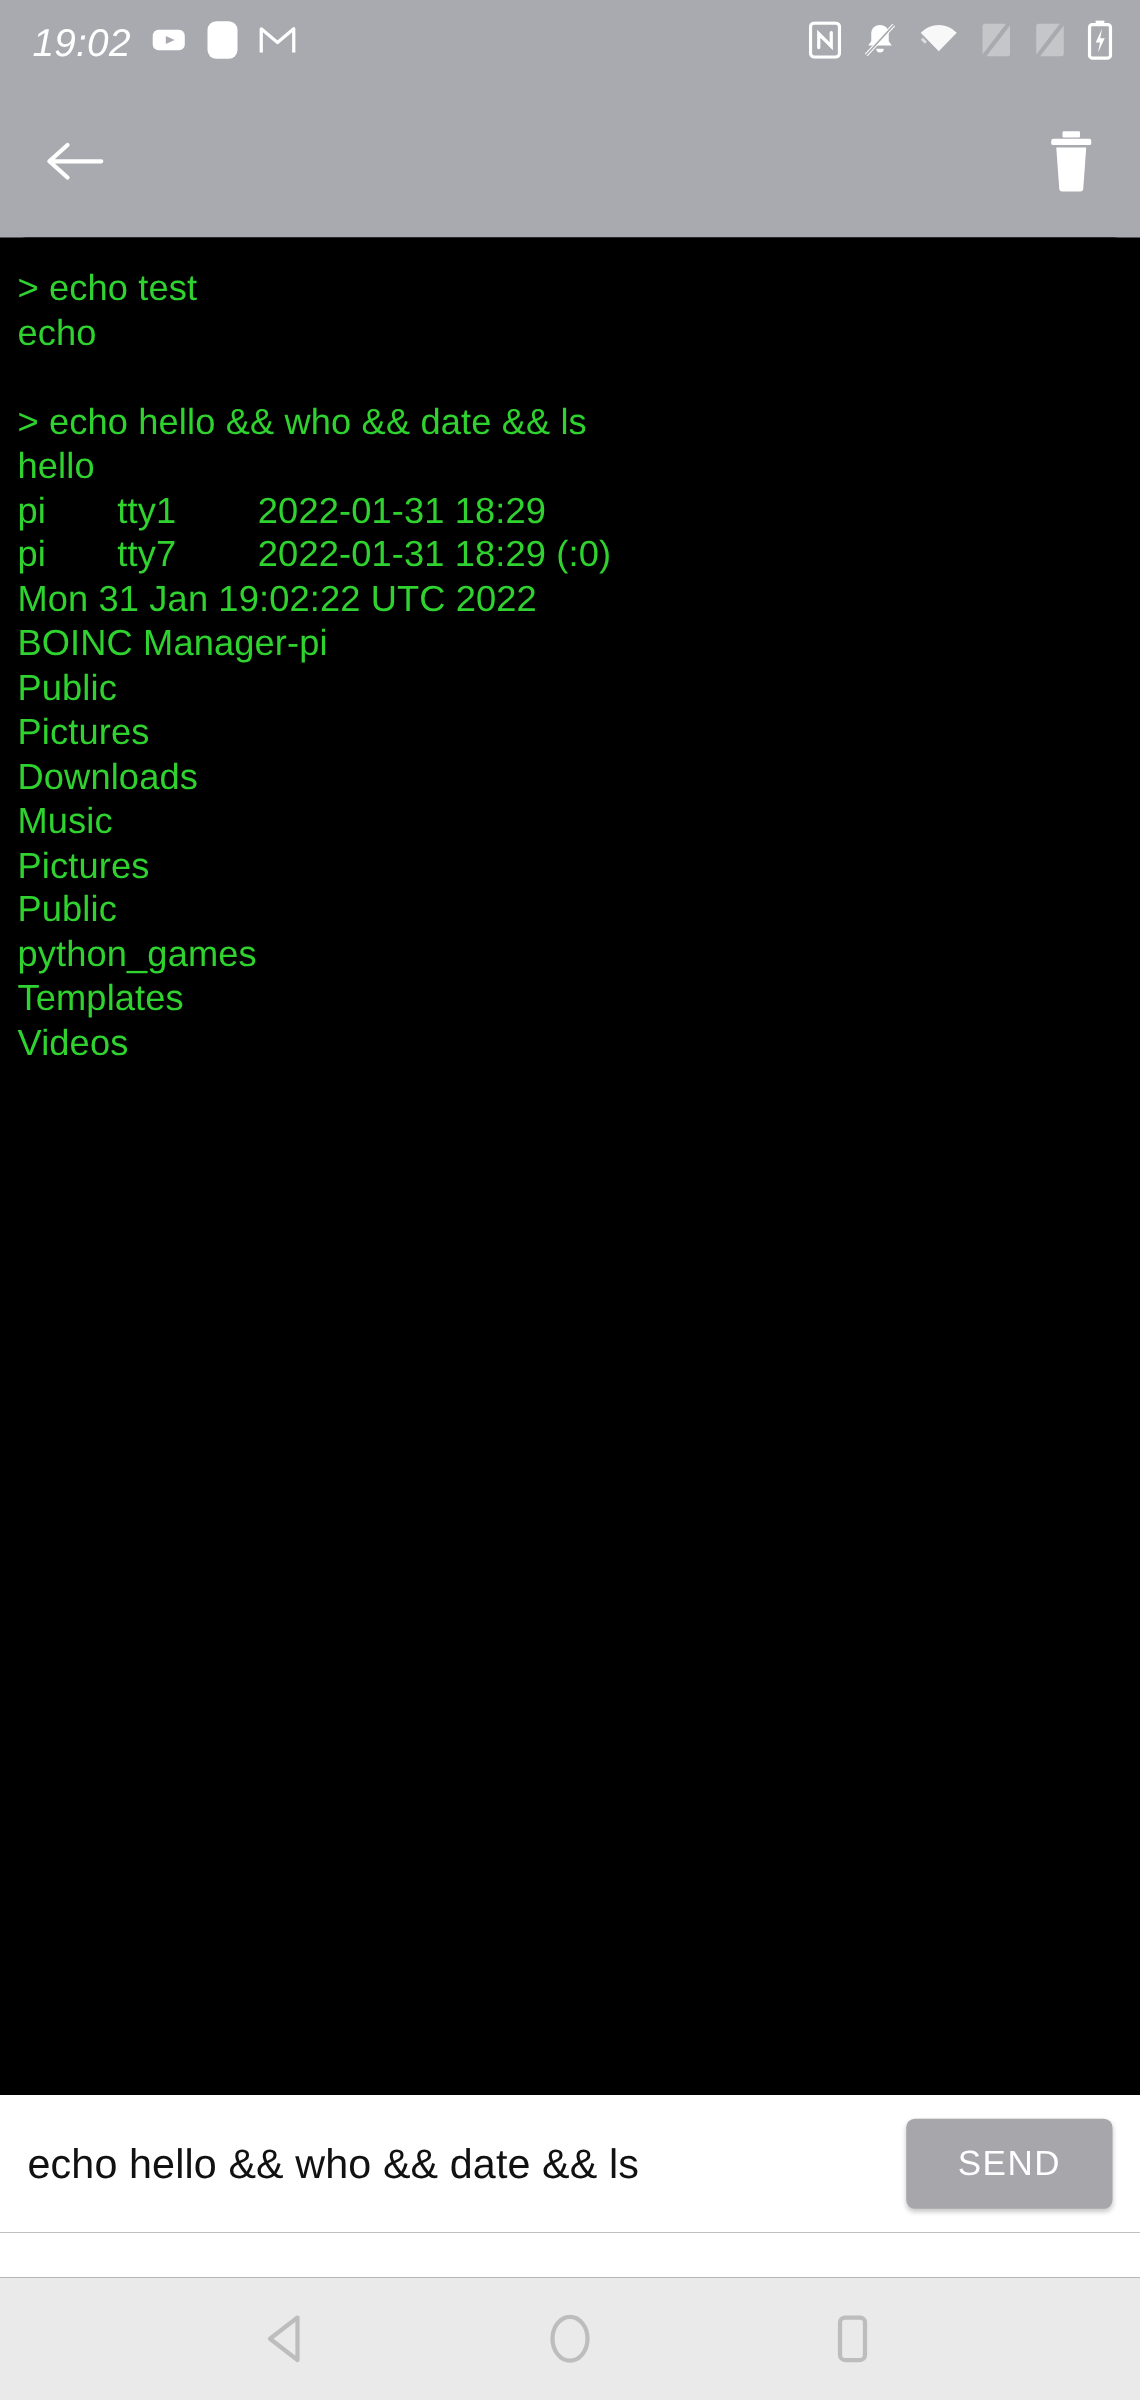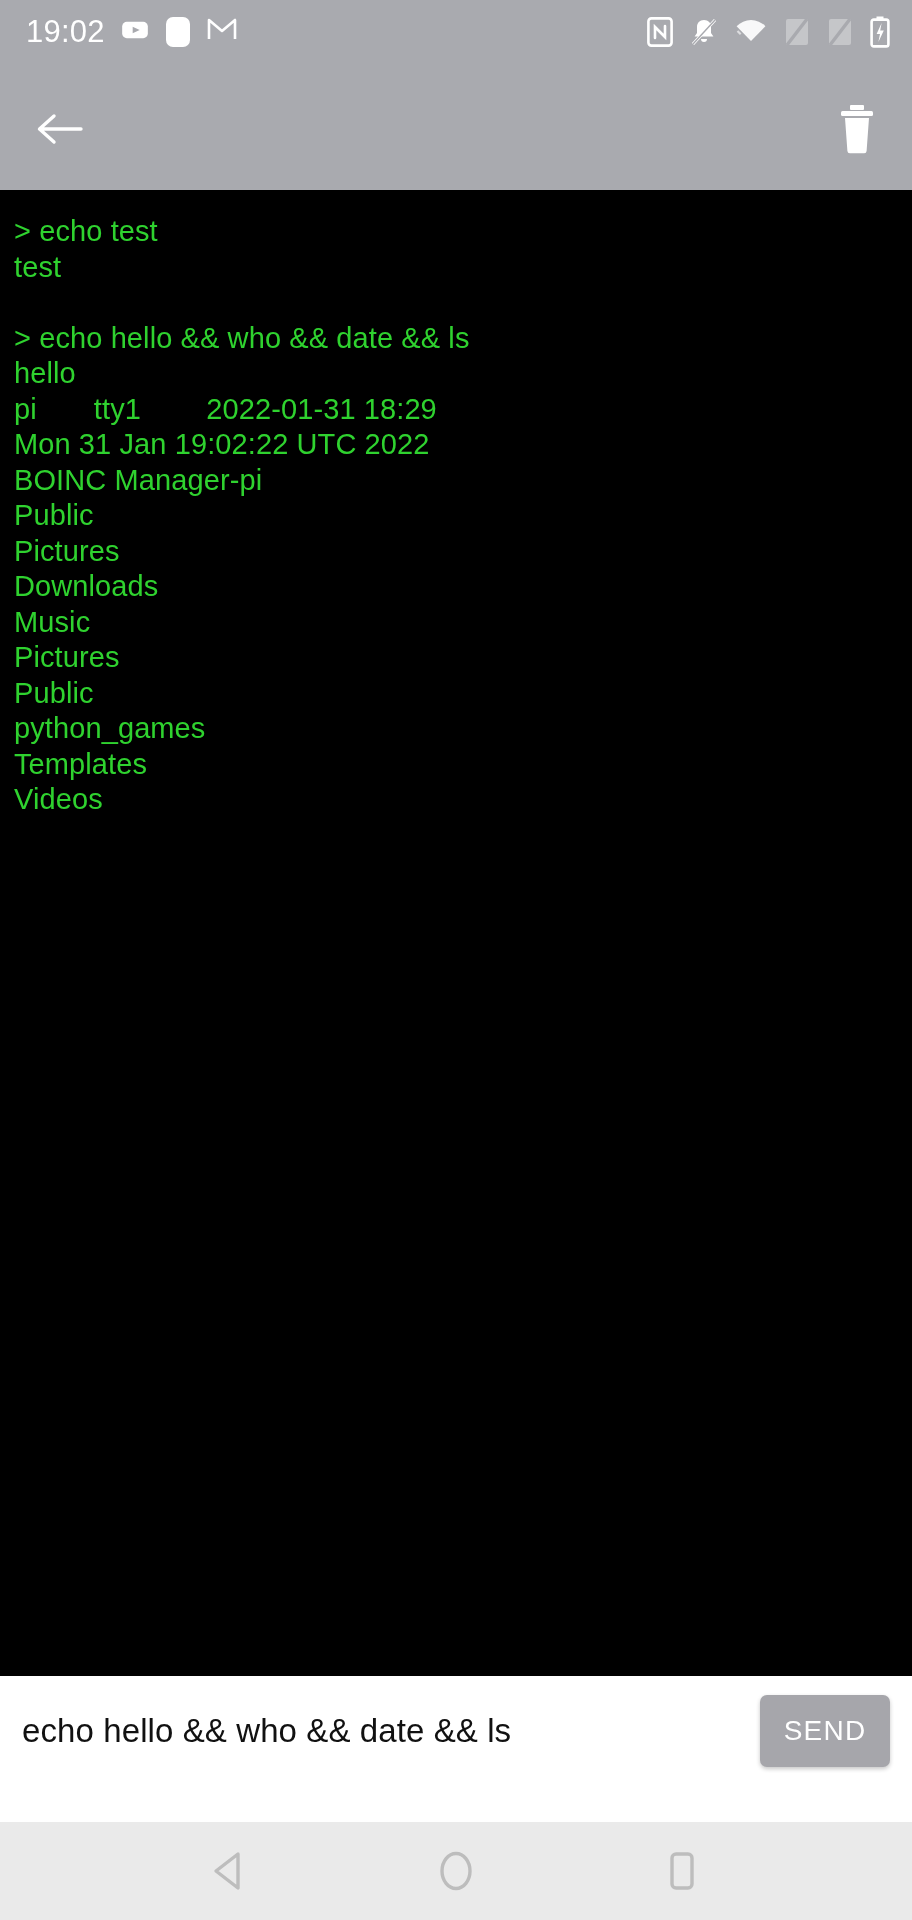--- a/index.html
+++ b/index.html
@@ -17,21 +17,21 @@
   }
 
   
   .status-bar {
     height:68px;
     background:#A9AAAF;
     display:flex; align-items:center;
     padding:0 22px 0 26px;
     flex:0 0 auto;
   }
-  .status-left { display:flex; align-items:flex-start; gap:16px; }
+  .status-left { display:flex; align-items:center; gap:16px;font-style:italic; }
   .status-clock {
     color:#FFFFFF;
     font-size:31px;
     letter-spacing:0.2px;
     line-height:1;
   }
   .status-right {
     margin-left:auto;
     display:flex; align-items:center; gap:17px;
   }
@@ -87,21 +87,21 @@
     border:none; outline:none;
     background:transparent;
     font-family:"Liberation Sans", sans-serif;
     font-size:33px;
     color:#111111;
     padding:0 8px;
     letter-spacing:0.1px;
   }
   .send-btn {
     flex:0 0 auto;
-    width:130px; height:72px;
+    width:165px; height:72px;
     background:#A6A6AB;
     border:none; border-radius:7px;
     color:#FFFFFF;
     font-family:"Liberation Sans", sans-serif;
     font-size:28px;
     letter-spacing:1.2px;
     cursor:pointer;
     box-shadow:0 2px 4px rgba(0,0,0,0.22);
   }
   .white-gap {
@@ -198,25 +198,26 @@
       <svg width="42" height="52" viewBox="0 0 42 52">
           <rect x="14" y="2" width="14" height="5" rx="1" fill="#fff"></rect>
           <rect x="5" y="8" width="32" height="5" rx="1.5" fill="#fff"></rect>
           <path d="M9 15 h24 l-2.4 33 a2.4 2.4 0 0 1 -2.4 2.2 h-14.4 a2.4 2.4 0 0 1 -2.4 -2.2 z" fill="#fff"></path>
         </svg>
     </div>
   </div>
 
   <div class="terminal">
     <div class="term-line">&gt; echo test</div>
-    <div class="term-line">test</div>
+    <div class="term-line">echo</div>
     <div class="term-line blank">&nbsp;</div>
     <div class="term-line">&gt; echo hello &amp;&amp; who &amp;&amp; date &amp;&amp; ls</div>
     <div class="term-line">hello</div>
     <div class="term-line">pi       tty1        2022-01-31 18:29</div>
+    <div class="term-line">pi       tty7        2022-01-31 18:29 (:0)</div>
     <div class="term-line">Mon 31 Jan 19:02:22 UTC 2022</div>
     <div class="term-line">BOINC Manager-pi</div>
     <div class="term-line">Public</div>
     <div class="term-line">Pictures</div>
     <div class="term-line">Downloads</div>
     <div class="term-line">Music</div>
     <div class="term-line">Pictures</div>
     <div class="term-line">Public</div>
     <div class="term-line">python_games</div>
     <div class="term-line">Templates</div>

